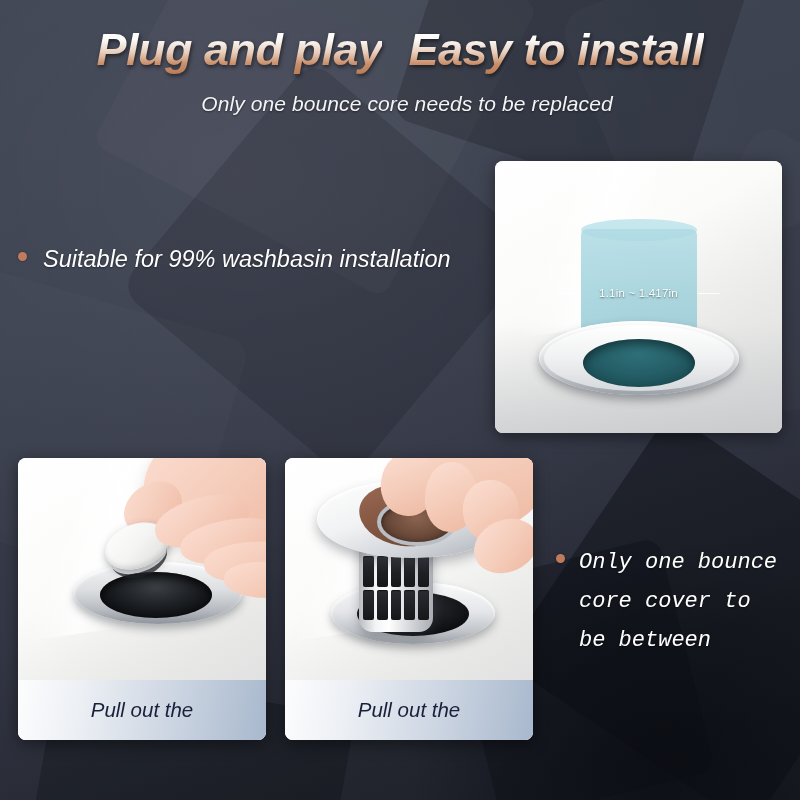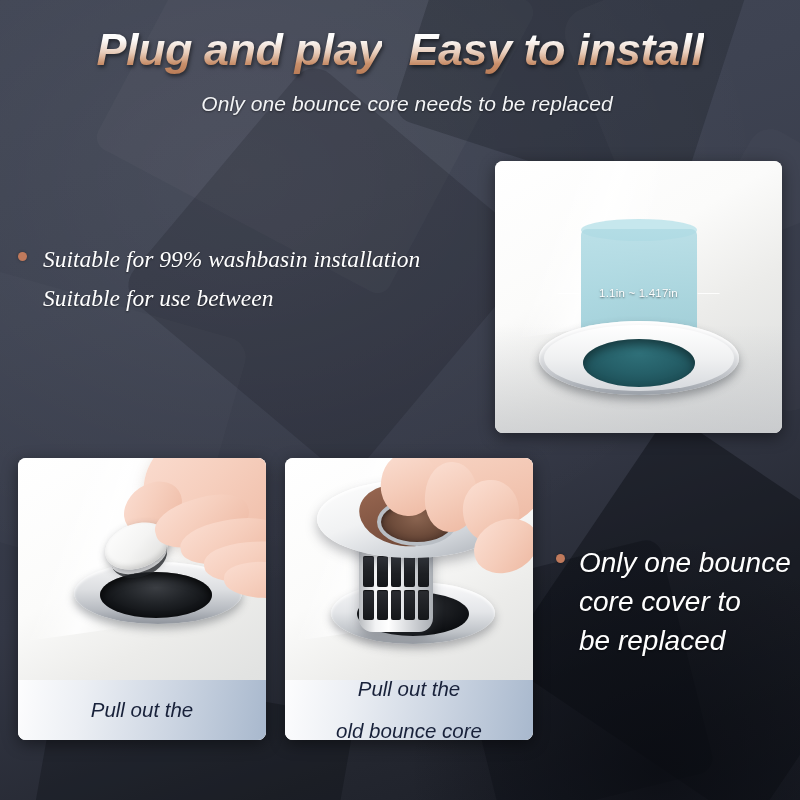--- a/index.html
+++ b/index.html
@@ -52,32 +52,32 @@
   }
   .hl-gap{display:inline-block;width:26px;}
 
   .subtitle{
     position:absolute;left:14px;right:0;top:92px;text-align:center;
     font-style:italic;font-size:21px;color:#f3f4f6;letter-spacing:.1px;
     text-shadow:0 1px 2px rgba(0,0,0,.5);
   }
 
   
-  .feature-block{position:absolute;left:18px;top:240px;width:470px;font-family:Liberation Serif, serif;}
+  .feature-block{position:absolute;left:18px;top:240px;width:470px;}
   .feat-row{display:flex;align-items:flex-start;}
   .bullet{width:9px;height:9px;border-radius:50%;background:#c07a5c;
     margin-top:12px;margin-right:16px;flex:none;
     box-shadow:0 0 3px rgba(0,0,0,.35);}
   .feat-lines{font-style:italic;font-size:23.5px;line-height:39px;color:#ffffff;
     text-shadow:0 1px 2px rgba(0,0,0,.45);}
 
   
   .feature-block-2{position:absolute;left:556px;top:543px;width:244px;}
   .feature-block-2 .bullet{margin-top:11px;margin-right:14px;}
-  .feature-block-2 .feat-lines{font-size:28px;line-height:39px;}
+  .feature-block-2 .feat-lines{font-size:22px;line-height:39px;font-family:Liberation Mono, monospace;}
 
   
   .card{position:absolute;border-radius:8px;overflow:hidden;
     box-shadow:0 4px 16px rgba(0,0,0,.45);}
   .card-tr{left:495px;top:161px;width:287px;height:272px;background:#f2f2f0;}
   .card-bl{left:18px;top:458px;width:248px;height:282px;background:#f2f2f0;}
   .card-bm{left:285px;top:458px;width:248px;height:282px;background:#f2f2f0;}
 
   .sink{position:absolute;inset:0;
     background:linear-gradient(150deg,#ffffff 0%,#fbfbfa 38%,#ececea 62%,#e2e3e2 82%,#dcdddd 100%);}
@@ -200,21 +200,20 @@
   <div class="headline">
     <span>Plug and play</span><span class="hl-gap"></span><span>Easy to install</span>
   </div>
   <div class="subtitle">Only one bounce core needs to be replaced</div>
 
   <div class="feature-block">
     <div class="feat-row">
       <div class="bullet"></div>
       <div class="feat-lines">
         <div>Suitable for 99% washbasin installation</div>
-        <div>Suitable for use between</div>
       </div>
     </div>
   </div>
 
   <div class="card card-tr">
     <div class="sink"></div>
     <div class="sink-sheen"></div>
     <div class="sink-shadow"></div>
     <div class="cyl-top"></div>
     <div class="cyl"></div>
@@ -272,28 +271,27 @@
       <div class="cap-plate"></div>
       <div class="knuckle"></div>
       <div class="cap-ring"></div>
       <div class="hand2 h2-f1"></div>
       <div class="hand2 h2-f2"></div>
       <div class="hand2 h2-f3"></div>
       <div class="hand2 h2-thumb"></div>
     </div>
     <div class="caption">
       <div class="cap-line">Pull out the</div>
-      <div class="cap-line">old bounce core</div>
     </div>
   </div>
 
   <div class="feature-block-2">
     <div class="feat-row">
       <div class="bullet"></div>
       <div class="feat-lines">
         <div>Only one bounce</div>
         <div>core cover to</div>
-        <div>be replaced</div>
+        <div>be between</div>
       </div>
     </div>
   </div>
 
 </div>
 
 </body></html>

